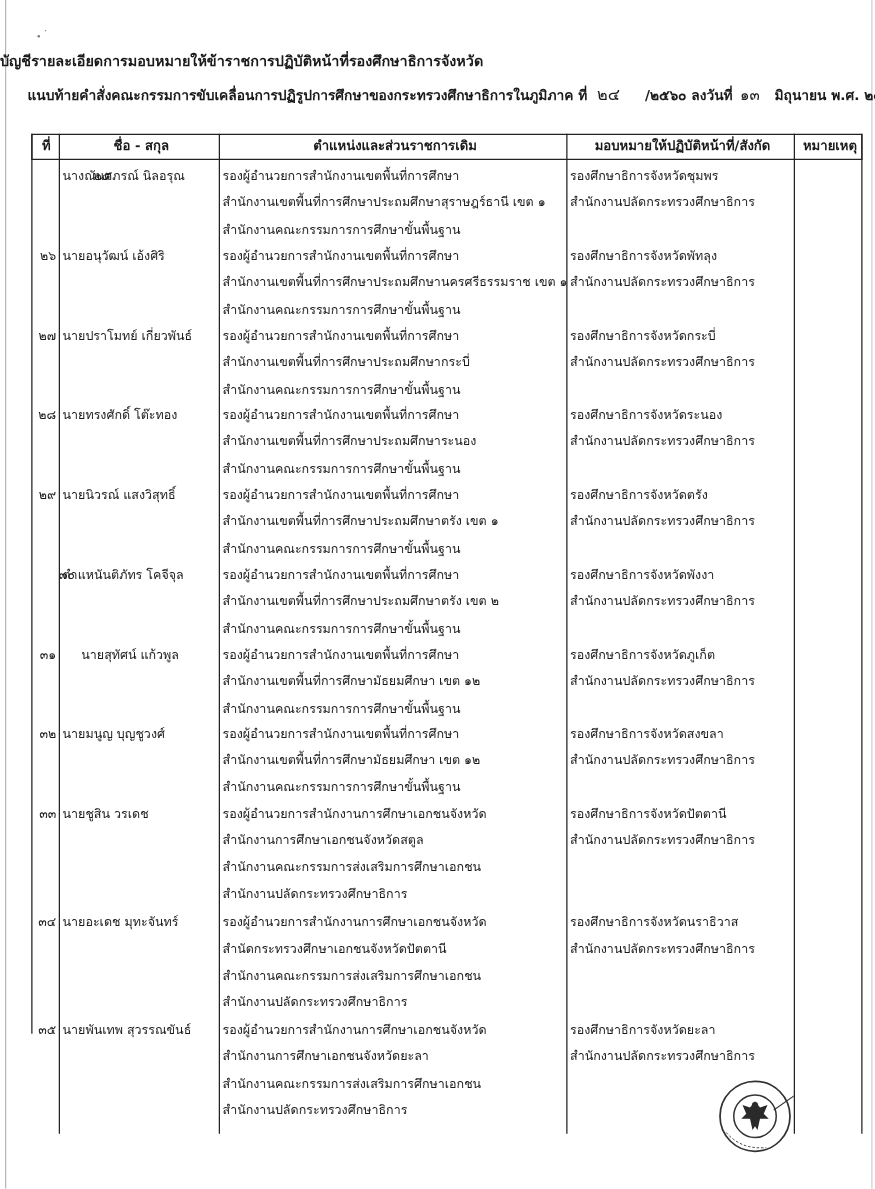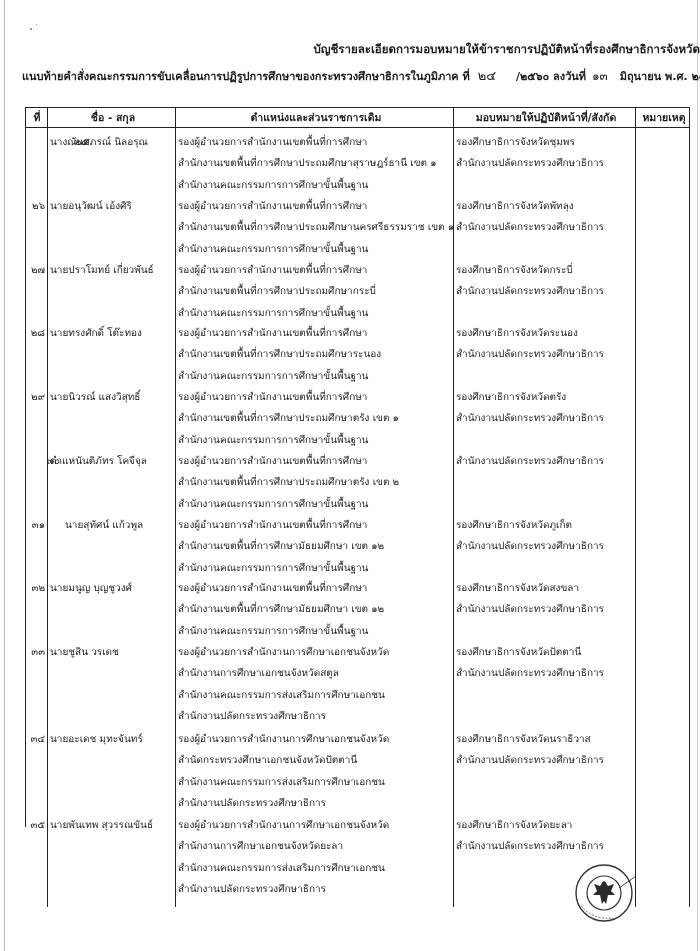--- a/index.html
+++ b/index.html
@@ -4,21 +4,21 @@
 <style>
   html, body { margin: 0; padding: 0; }
   body {
     width: 700px; height: 951px; background: #ffffff; position: relative; overflow: hidden;
     font-family: "DejaVu Sans", "Liberation Sans", sans-serif; color: #1a1a1a;
   }
   .scan-edge-left { position: absolute; left: 4px; top: 0; width: 1px; height: 951px; background: #b8b8b8; }
   .scan-edge-right { position: absolute; right: 2px; top: 0; width: 1px; height: 951px; background: #d0d0d0; }
   .speck { position: absolute; width: 2px; height: 2px; background: #777; border-radius: 1px; }
   .title {
-    position: absolute; left: 0; width: 700px; top: 40px; text-align: right;
+    position: absolute; left: 0; width: 700px; top: 40px; text-align: left;
     font-size: 11.5px; font-weight: bold; letter-spacing: 0;
   }
   .subtitle {
     position: absolute; left: 22px; top: 65px; width: 670px; white-space: nowrap;
     font-size: 11px; font-weight: bold;
   }
   .subtitle .hand { font-family: "DejaVu Serif", serif; font-weight: normal; font-size: 13px; padding: 0 16px 0 4px; margin-top: 40px; }
   .subtitle .hand2 { font-family: "DejaVu Serif", serif; font-weight: normal; font-size: 12px; padding: 0 8px 0 2px; }
   .tbl { position: absolute; left: 25px; top: 107px; width: 665px; }
   .hdr {
@@ -145,20 +145,21 @@
 
   <div class="row" style="top:343px;">
     <div class="num" style="left:0;width:20px;margin-left:15px;">๓๐</div>
     <div class="cellname" style="left:25px;">ตำแหนันติภัทร  โคจีจุล</div>
     <div class="pos">
       <span class="line">รองผู้อำนวยการสำนักงานเขตพื้นที่การศึกษา</span>
       <span class="line">สำนักงานเขตพื้นที่การศึกษาประถมศึกษาตรัง เขต ๒</span>
       <span class="line">สำนักงานคณะกรรมการการศึกษาขั้นพื้นฐาน</span>
     </div>
     <div class="assign">
+      <span class="line">รองศึกษาธิการจังหวัดพังงา</span>
       <span class="line">สำนักงานปลัดกระทรวงศึกษาธิการ</span>
     </div>
   </div>
 
   <div class="row" style="top:407px;">
     <div class="num" style="left:0;width:20px;">๓๑</div>
     <div class="cellname" style="left:40px;text-align:right;">นายสุทัศน์  แก้วพูล</div>
     <div class="pos">
       <span class="line">รองผู้อำนวยการสำนักงานเขตพื้นที่การศึกษา</span>
       <span class="line">สำนักงานเขตพื้นที่การศึกษามัธยมศึกษา เขต ๑๒</span>

